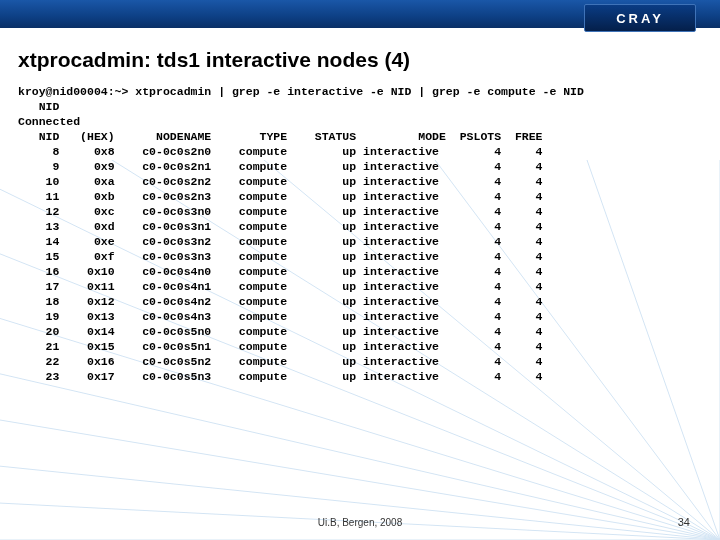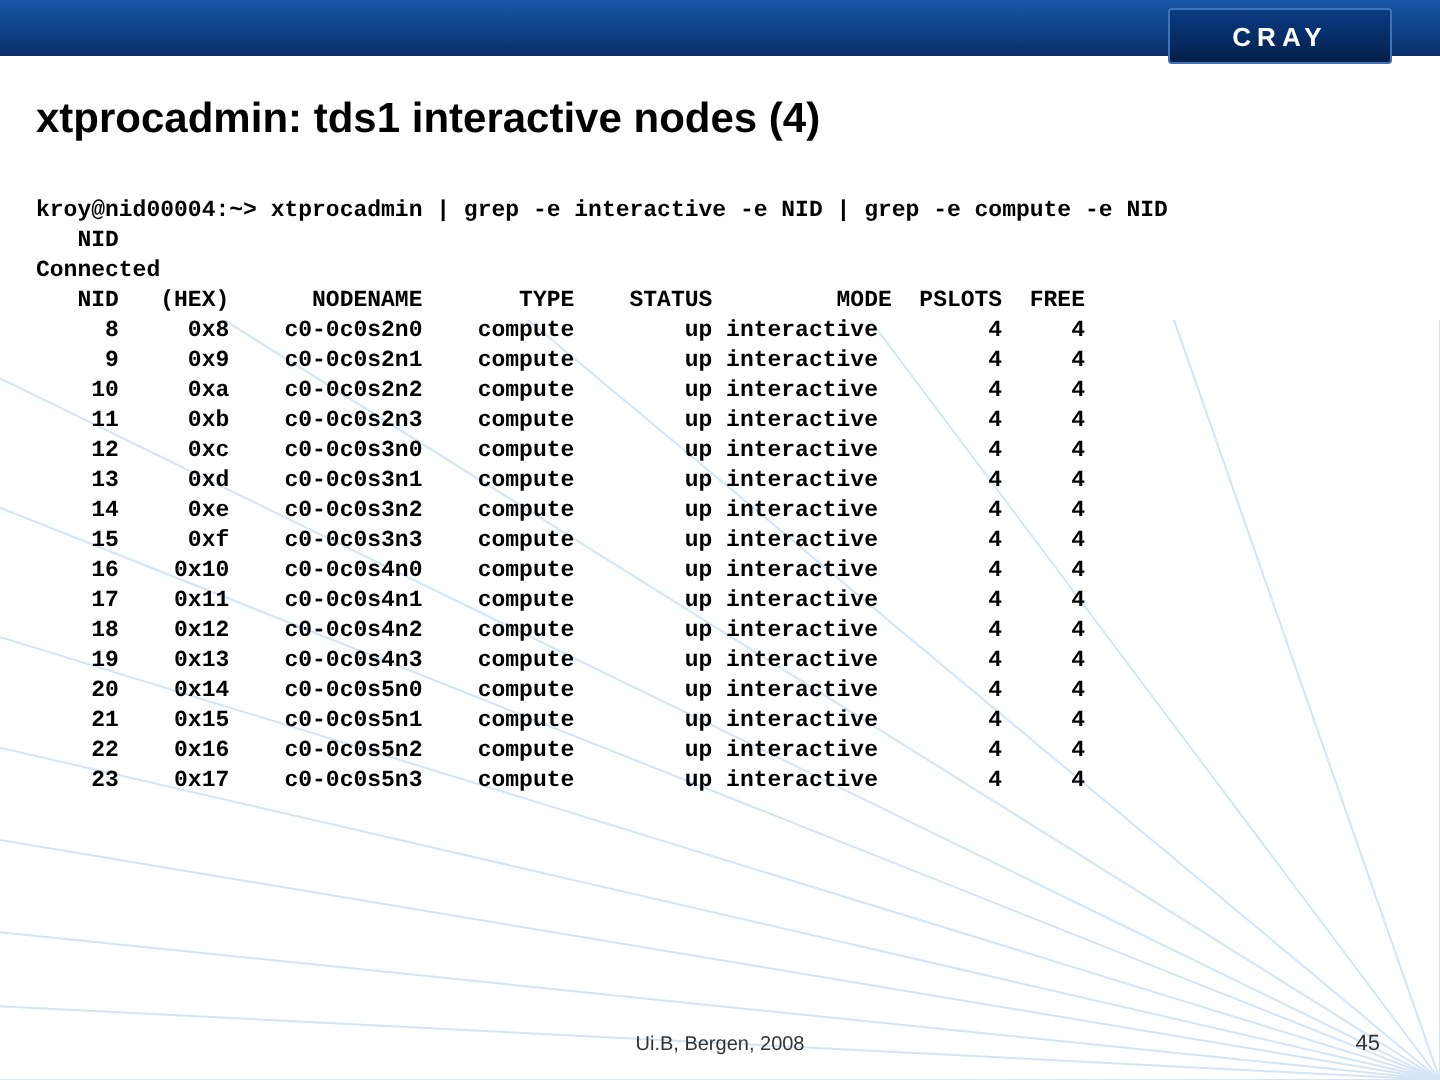--- a/index.html
+++ b/index.html
@@ -56,21 +56,21 @@
     position: absolute;
     top: 48px;
     left: 18px;
     right: 20px;
     font-size: 21px;
     font-weight: bold;
     color: #000;
   }
   .terminal {
     position: absolute;
-    top: 98px;
+    top: 84px;
     left: 18px;
     right: 18px;
     font-family: "Courier New", Courier, monospace;
     font-size: 11.5px;
     font-weight: bold;
     line-height: 15px;
     white-space: pre;
     color: #000;
   }
   .footer-left {
@@ -137,14 +137,14 @@
     16    0x10    c0-0c0s4n0    compute        up interactive        4     4
     17    0x11    c0-0c0s4n1    compute        up interactive        4     4
     18    0x12    c0-0c0s4n2    compute        up interactive        4     4
     19    0x13    c0-0c0s4n3    compute        up interactive        4     4
     20    0x14    c0-0c0s5n0    compute        up interactive        4     4
     21    0x15    c0-0c0s5n1    compute        up interactive        4     4
     22    0x16    c0-0c0s5n2    compute        up interactive        4     4
     23    0x17    c0-0c0s5n3    compute        up interactive        4     4</div>
 
   <div class="footer-left">Ui.B, Bergen, 2008</div>
-  <div class="footer-right">45</div>
+  <div class="footer-right">34</div>
 </div>
 
 </body></html>

